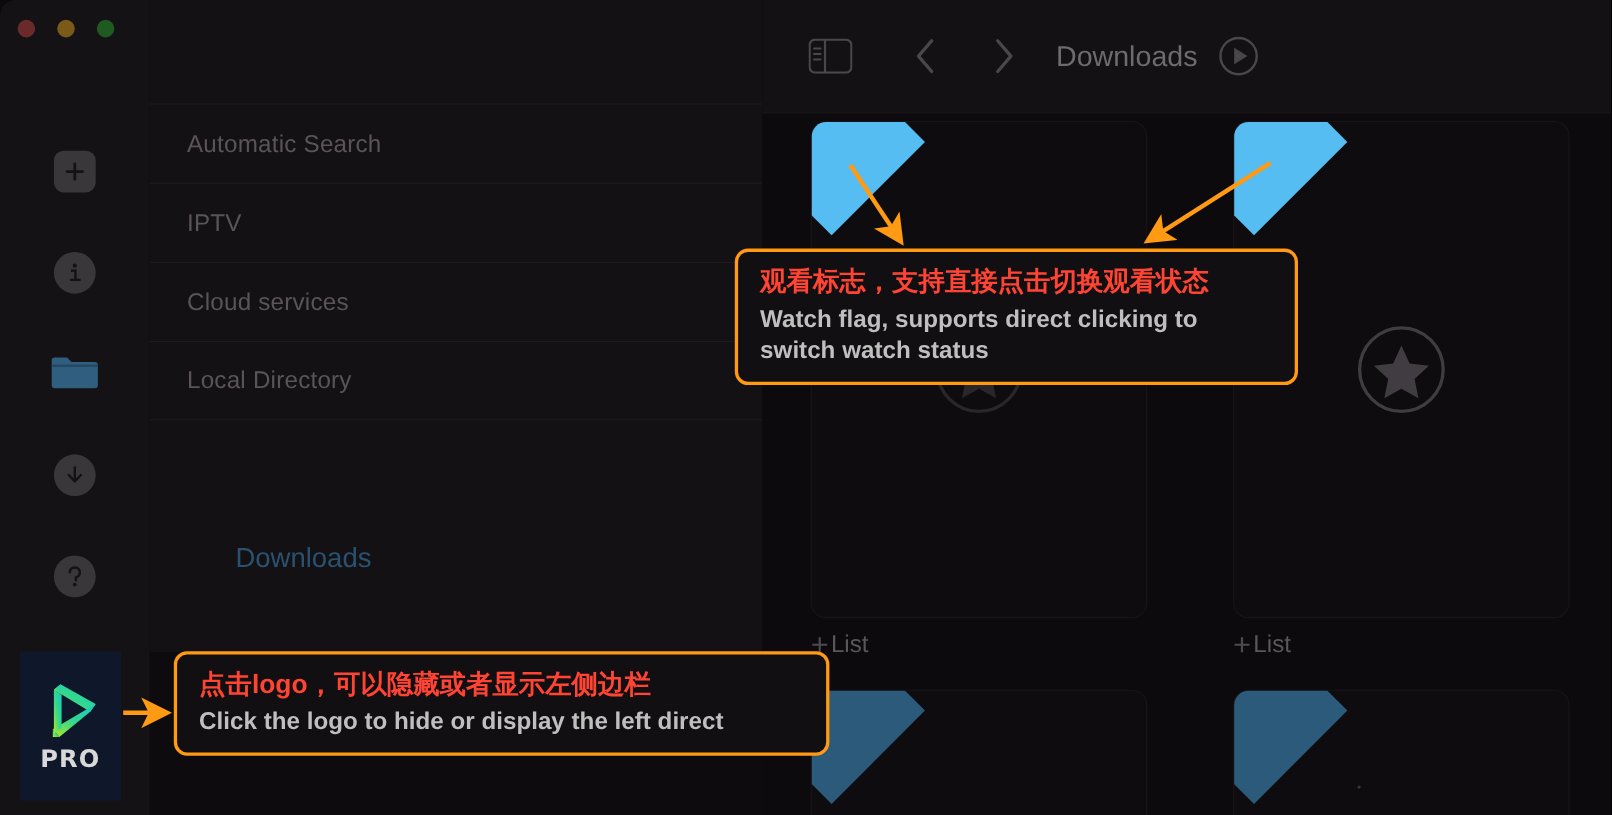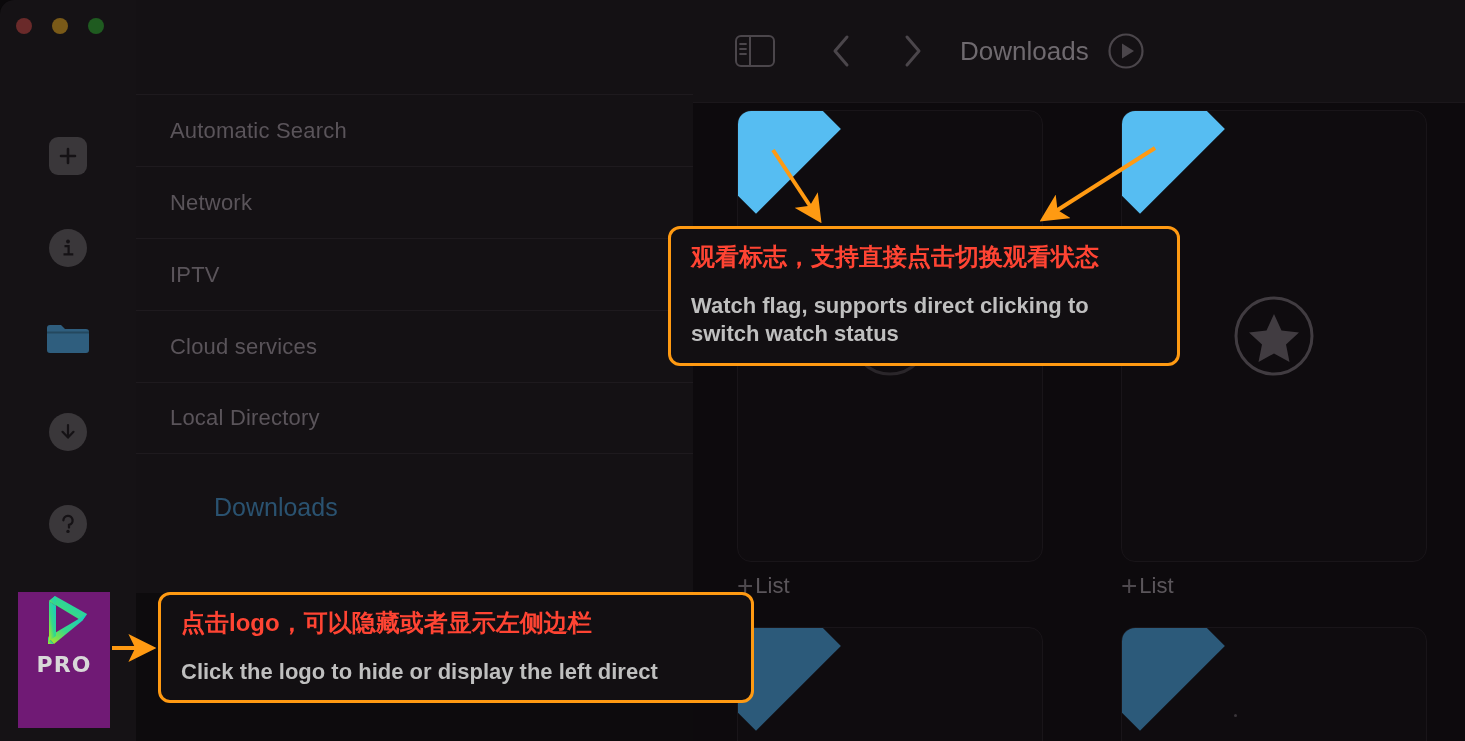--- a/index.html
+++ b/index.html
@@ -97,23 +97,23 @@
     font-size: 25px;
     color: #2a5270;
     font-weight: 400;
   }
 
   
   .logo-tile {
     position: absolute;
     left: 18px; top: 592px;
     width: 92px; height: 136px;
-    background: #701a75;
+    background: #0f172a;
     display: flex; flex-direction: column;
-    align-items: center; justify-content: flex-start;
+    align-items: center; justify-content: center;
     gap: 4px;
   }
   .logo-mark { width: 58px; height: 56px; }
   .logo-text {
     font-family: "DejaVu Sans", sans-serif;
     font-weight: 700;
     font-size: 22px;
     letter-spacing: 1px;
     color: #d8d8d8;
   }
@@ -220,21 +220,21 @@
     font-weight: 700;
     color: #ff4433;
     line-height: 1.3;
     white-space: nowrap;
   }
   .ann-en {
     font-size: 22px;
     font-weight: 700;
     color: #bfbfbf;
     line-height: 1.28;
-    margin-top: 20px;
+    margin-top: 4px;
   }
   .ann-watch { left: 668px; top: 226px; width: 512px; }
   .ann-logo  { left: 158px; top: 592px; width: 596px; }
 
   .arrows {
     position: absolute;
     left: 0; top: 0;
     width: 1465px; height: 741px;
     pointer-events: none;
   }
@@ -298,23 +298,20 @@
           </div>
         </div>
 
       </div>
     </div>
 
     <div class="menu-panel">
       <div class="menu-list">
         <div class="menu-item">
           <span class="menu-label">Automatic Search</span>
-        </div>
-        <div class="menu-item">
-          <span class="menu-label">Network</span>
         </div>
         <div class="menu-item">
           <span class="menu-label">IPTV</span>
         </div>
         <div class="menu-item">
           <span class="menu-label">Cloud services</span>
         </div>
         <div class="menu-item">
           <span class="menu-label">Local Directory</span>
         </div>

